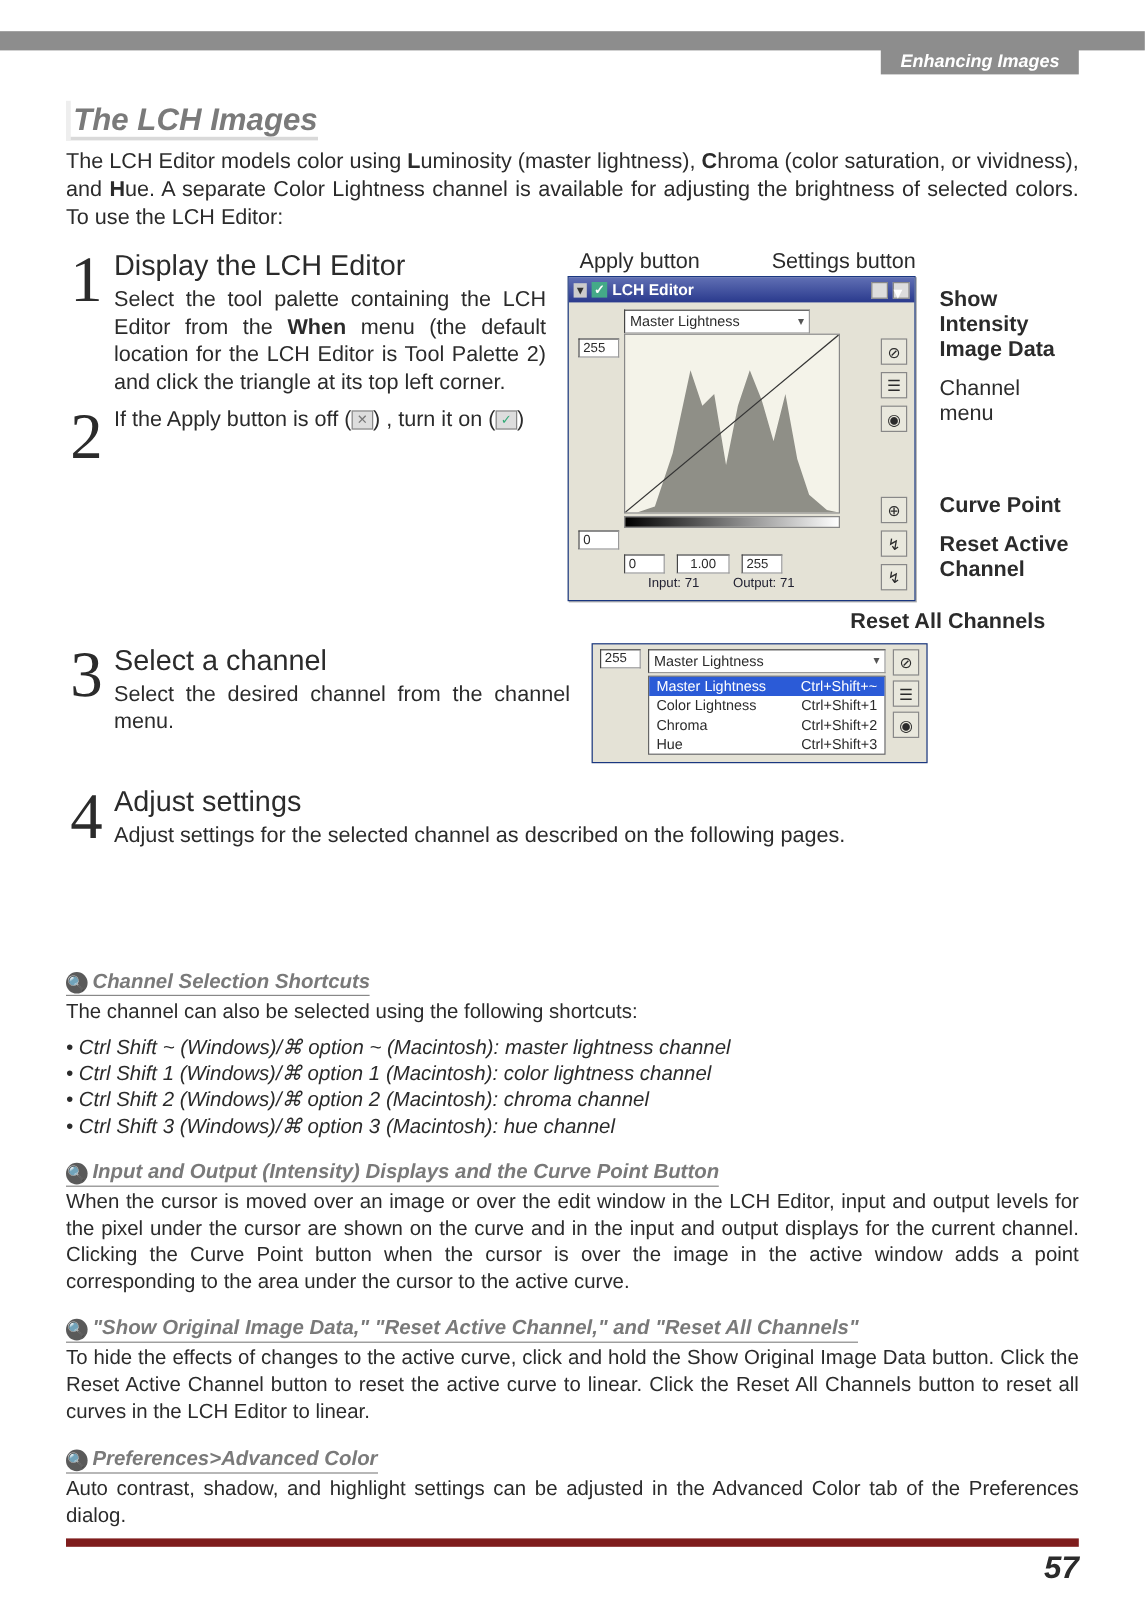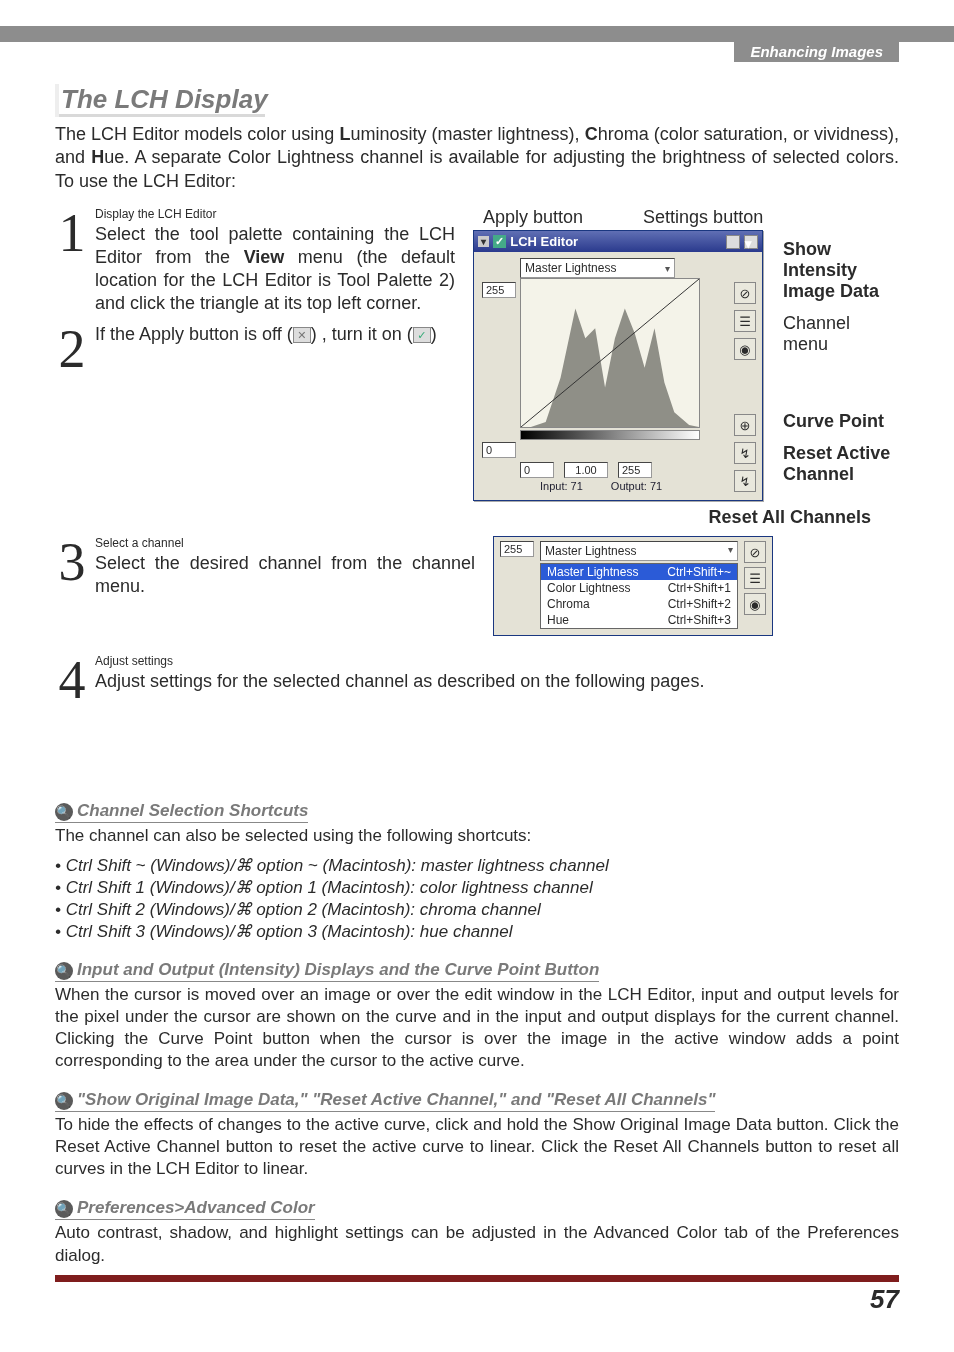--- a/index.html
+++ b/index.html
@@ -28,21 +28,21 @@
   .step-row { display: flex; gap: 18px; margin-top: 6px; }
   .steps-left { flex: 0 0 400px; }
   .fig-right { flex: 1; position: relative; }
   .step { display: flex; align-items: flex-start; margin-bottom: 8px; }
   .step-num {
     font-family: "Times New Roman", serif; font-weight: 400; font-size: 54px;
     line-height: 0.75; margin-right: 6px; width: 34px; text-align: center;
     padding-top: 6px;
   }
   .step-body { flex: 1; font-size: 18px; line-height: 1.28; text-align: justify; }
-  .step-body .step-heading { display: block; font-size: 12px; }
+  .step-body .step-heading { display: block; font-size: 24px; }
   .labels-row { display:flex; gap: 60px; font-size: 18px; margin-bottom: 2px; padding-left: 10px;}
   .palette {
     border: 1px solid #1a3780; background: #e4e2d6; width: 290px;
     box-shadow: 1px 1px 0 #aaa; position:relative;
   }
   .pal-title {
     background: linear-gradient(#606fb4,#2a3a8d); color:#fff; font-size:13px;
     font-weight:bold; padding:3px 4px; display:flex; align-items:center; gap:4px;
   }
   .pal-title .tri { font-size:10px; background:#ccc; color:#333; padding:0 3px;}
@@ -107,33 +107,33 @@
   }
 </style>
 </head>
 <body>
 
 <div class="page">
   <div class="top-bar"></div>
   <div class="eyebrow">Enhancing Images</div>
   <div class="clr"></div>
 
-  <h1 class="section-title">The LCH Display</h1>
+  <h1 class="section-title">The LCH Images</h1>
 
   <p class="intro">
     <span>The LCH Editor models color using </span><b>L</b><span>uminosity (master lightness), </span><b>C</b><span>hroma (color saturation, or vividness), and </span><b>H</b><span>ue.  A separate Color Lightness channel is available for adjusting the bright­ness of selected colors.  To use the LCH Editor:</span>
   </p>
 
   <div class="step-row">
     <div class="steps-left">
       <div class="step">
         <div class="step-num">1</div>
         <div class="step-body">
           <span class="step-heading">Display the LCH Editor</span>
-          <span>Select the tool palette containing the LCH Editor from the </span><b>View</b><span> menu (the default location for the LCH Editor is Tool Palette 2) and click the triangle at its top left corner.</span>
+          <span>Select the tool palette containing the LCH Editor from the </span><b>When</b><span> menu (the default location for the LCH Editor is Tool Palette 2) and click the triangle at its top left corner.</span>
         </div>
       </div>
       <div class="step">
         <div class="step-num">2</div>
         <div class="step-body">
           <span>If the Apply button is off (</span><span style="display:inline-block;width:18px;height:16px;border:1px solid #888;background:#ddd;vertical-align:middle;font-size:11px;text-align:center;color:#777;">✕</span><span>) , turn it on (</span><span style="display:inline-block;width:18px;height:16px;border:1px solid #888;background:#ddd;vertical-align:middle;font-size:11px;text-align:center;color:#3a7;">✓</span><span>)</span>
         </div>
       </div>
     </div>
 

